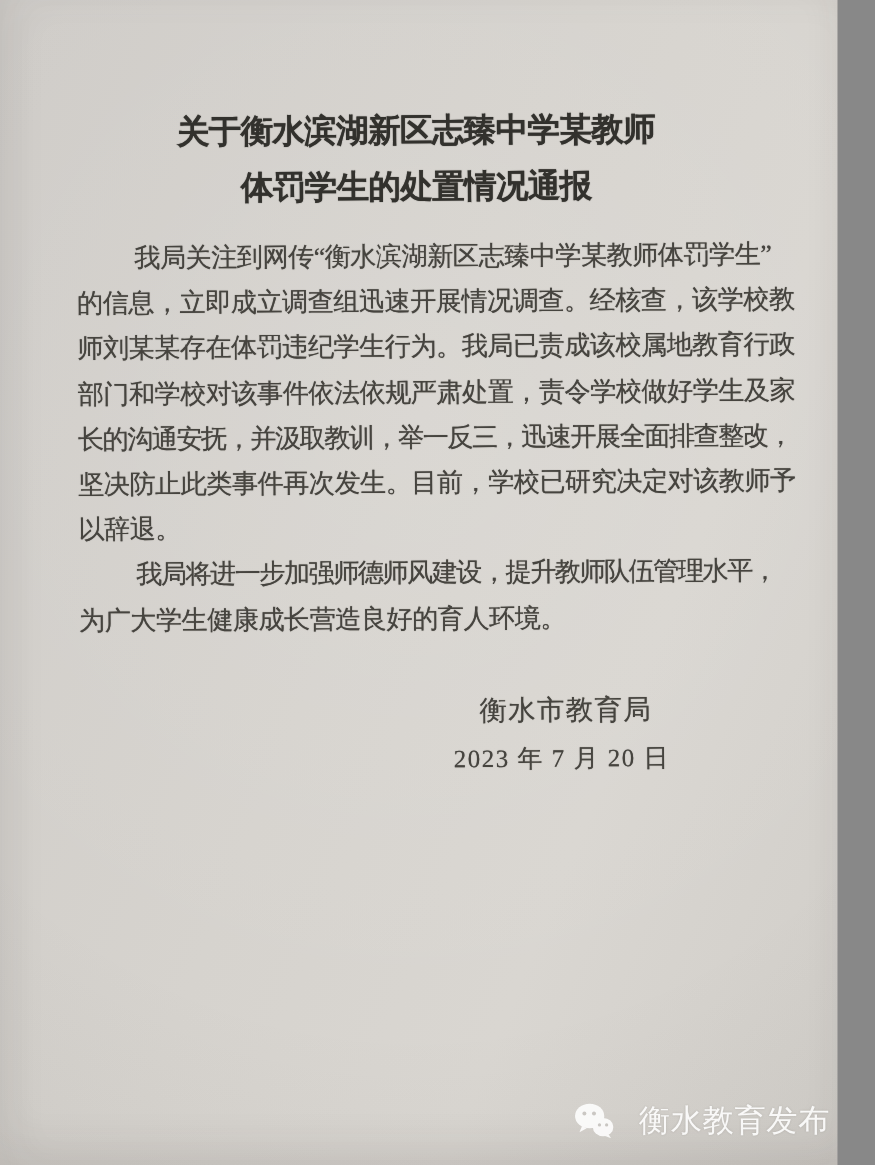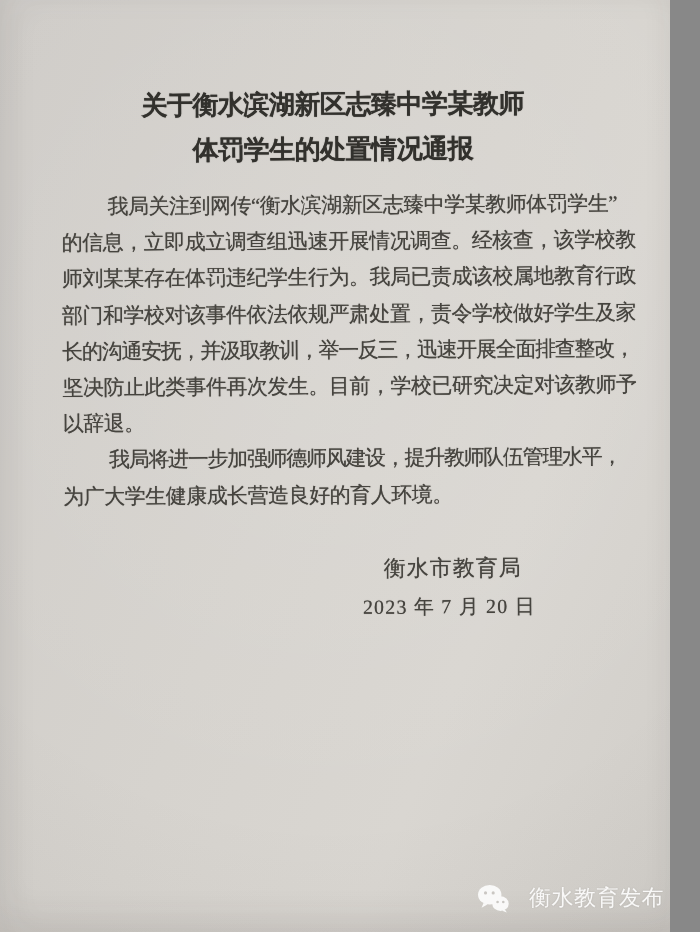--- a/index.html
+++ b/index.html
@@ -76,21 +76,21 @@
   }
   .watermark {
     position: absolute;
     right: 6px;
     bottom: 19px;
     display: flex;
     align-items: center;
     gap: 20px;
     color: #ffffff;
     opacity: 0.88;
-    font-size: 22px;
+    font-size: 25px;
     letter-spacing: 0.5px;
     font-family: "Liberation Sans", "DejaVu Sans", sans-serif;
     text-shadow: 0 0 2px rgba(120,118,112,0.35);
   }
   .watermark svg { display: block; filter: blur(0.2px); }
 </style>
 </head>
 <body>
 
 <div class="photo">

